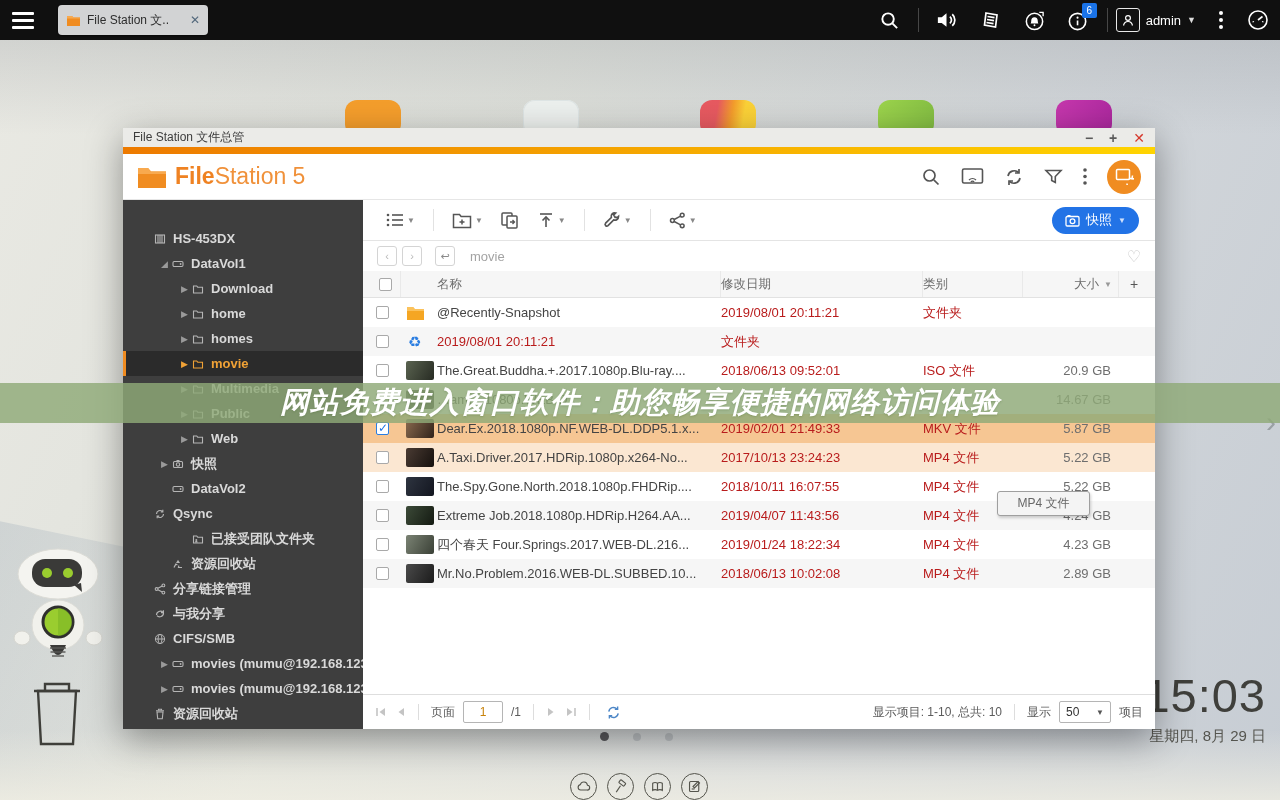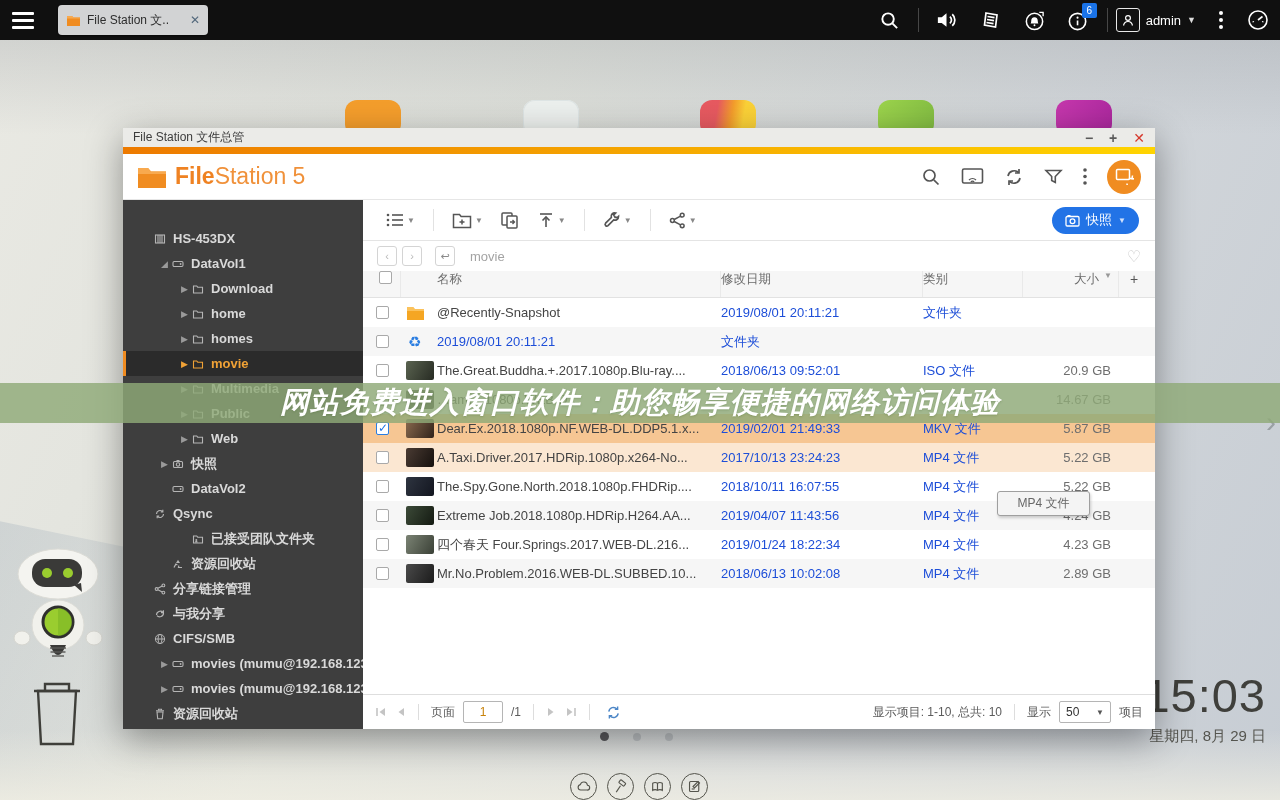--- a/index.html
+++ b/index.html
@@ -75,32 +75,32 @@
   .snap-btn .t-caret{color:#cfe0fb;}
 
   .crumbbar{height:30px;display:flex;align-items:center;padding:0 14px;gap:5px;flex:none;}
   .nav-sq{width:20px;height:20px;border:1px solid #d4d4d4;border-radius:3px;color:#b9b9b9;font-size:11px;
     display:flex;align-items:center;justify-content:center;background:#fff;cursor:pointer;}
   .crumb-path{color:#a3a3a3;font-size:13px;margin-left:10px;}
   .fav{margin-left:auto;color:#c9c9c9;font-size:16px;cursor:pointer;}
 
   .grid{display:grid;grid-template-columns:38px 36px 284px 202px 100px 96px 36px;align-items:center;}
   .thead{height:27px;background:#f6f6f6;border-bottom:1px solid #e2e2e2;color:#6b6b6b;font-size:12.5px;flex:none;}
-  .thead .hc{padding-right:6px;height:100%;display:flex;align-items:flex-start;border-right:1px solid #e9e9e9;}
+  .thead .hc{padding-right:6px;height:100%;display:flex;align-items:center;border-right:1px solid #e9e9e9;}
   .thead .hc:last-child{border-right:none;}
   .sort{font-size:8px;color:#999;margin-left:5px;}
   .plus{color:#555;font-size:14px;justify-content:center !important;}
 
   .rows{flex:1;overflow:hidden;position:relative;}
   .row{height:29px;font-size:13px;color:#444;cursor:pointer;}
   .row-alt{background:#f6f6f6;}
   .row-selected{background:#f6c693 !important;}
   .row-hover{background:#fbe7d2 !important;}
   .cell-r{text-align:right;padding-right:8px;color:#6e6e6e;}
-  .cdate,.ctype{color:#1d4ed8;}
+  .cdate,.ctype{color:#b91c1c;}
   .cname{white-space:nowrap;overflow:hidden;text-overflow:ellipsis;padding-right:8px;}
   .cb{width:13px;height:13px;border:1px solid #a9a9a9;border-radius:2px;background:#fff;margin-left:13px;position:relative;}
   .cb.checked{border-color:#2a7de1;}
   .cb.checked::after{content:"✓";position:absolute;left:1px;top:-2px;color:#1a73e8;font-size:12px;font-weight:bold;}
   .thumb{width:28px;height:19px;border-radius:2px;background:#333;}
   .recycle-ic{color:#2a7de1;font-size:15px;line-height:1;}
 
   .tfoot{height:35px;border-top:1px solid #dedede;display:flex;align-items:center;padding:0 12px;gap:8px;font-size:12px;color:#5c5c5c;flex:none;}
   .f-sep{width:1px;height:16px;background:#ddd;margin:0 4px;}
   .page-input{width:40px;height:22px;border:1px solid #b5b5b5;border-radius:2px;text-align:center;font-size:12px;color:#c8820a;

